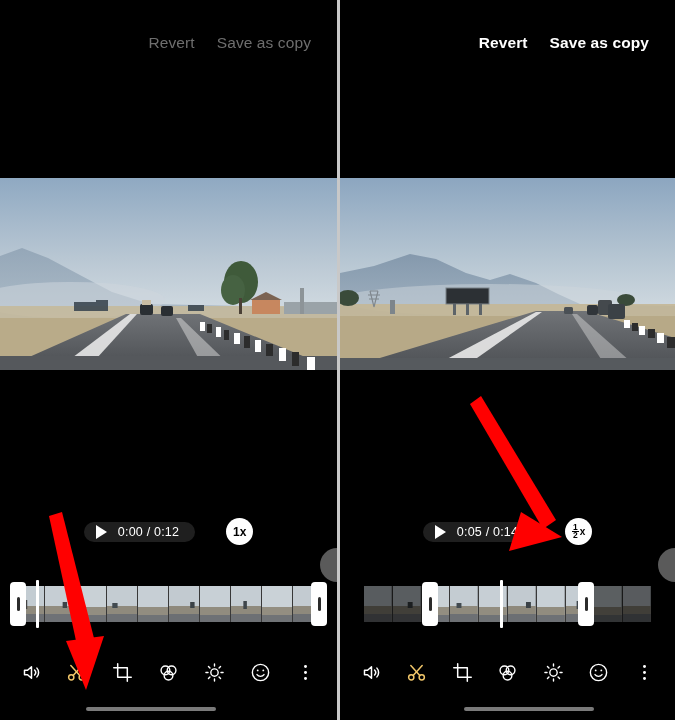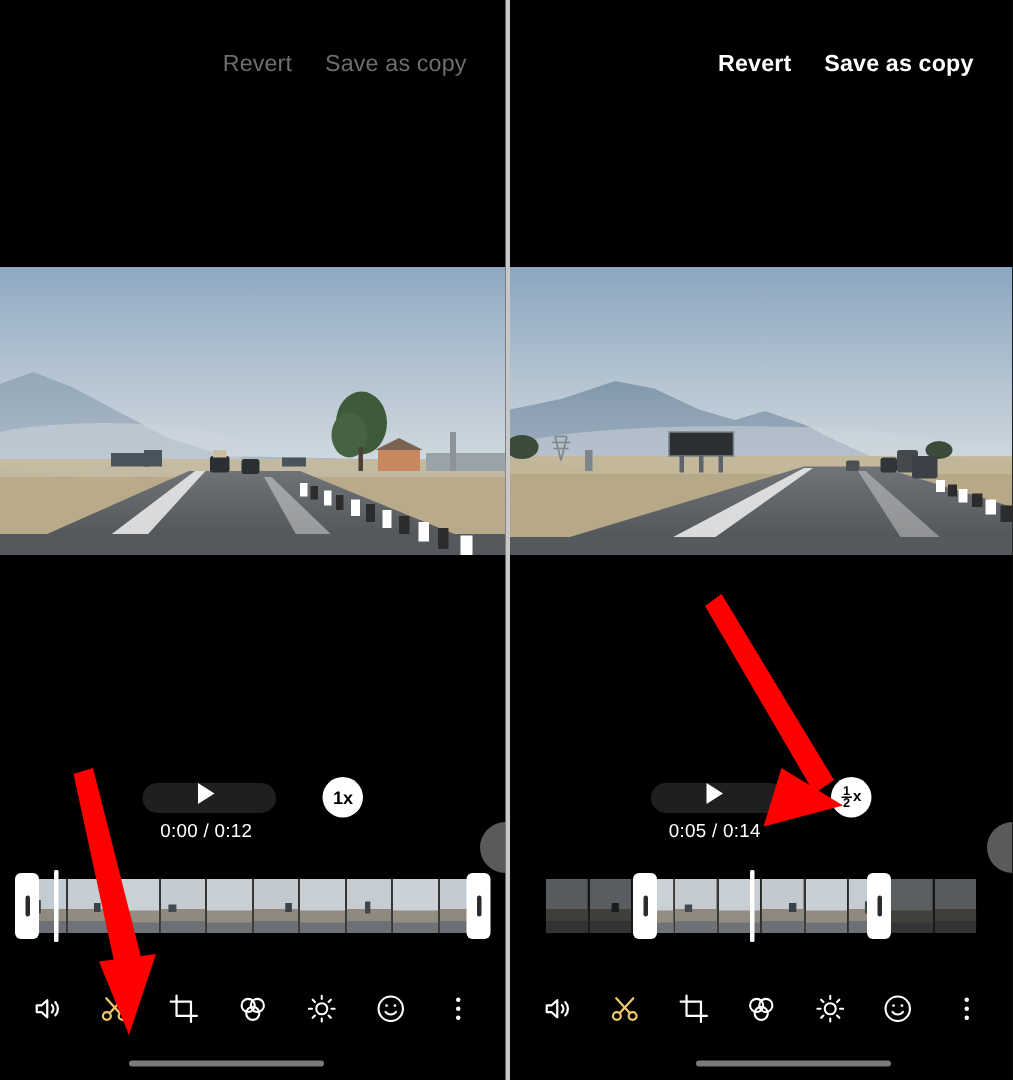--- a/index.html
+++ b/index.html
@@ -66,21 +66,20 @@
     gap:13px;
   }
   .play-pill {
     height:20px;
     background:#1f1f1f;
     border-radius:16px;
     display:flex; align-items:center;
     padding:0 16px 0 12px;
     gap:11px;
     cursor:pointer;
-    flex-direction:column;
   }
   .play-tri {
     width:0;height:0;
     border-left:11px solid #fff;
     border-top:7px solid transparent;
     border-bottom:7px solid transparent;
   }
   .time-label {
     color:#fff; font-size:12.5px; letter-spacing:.2px; white-space:nowrap;
   }

